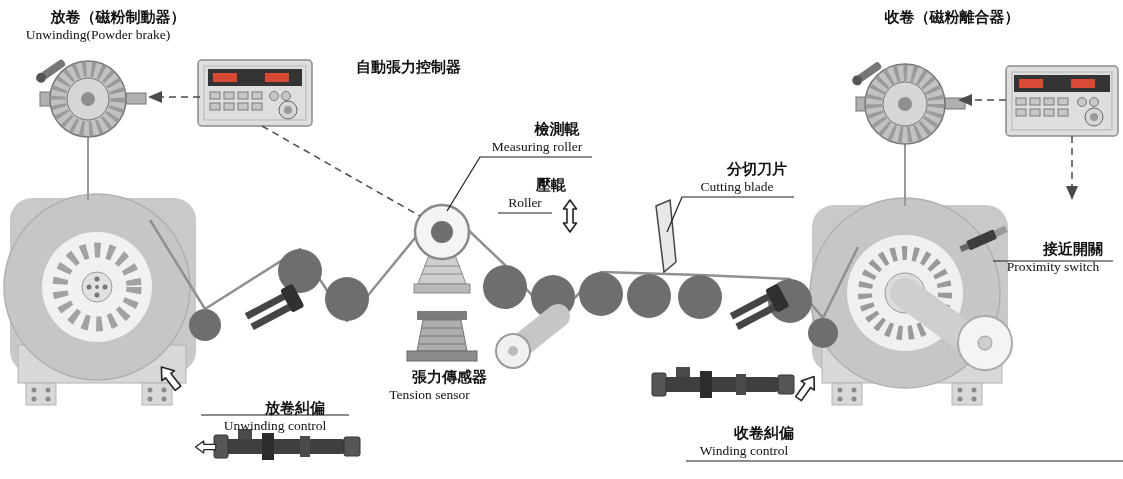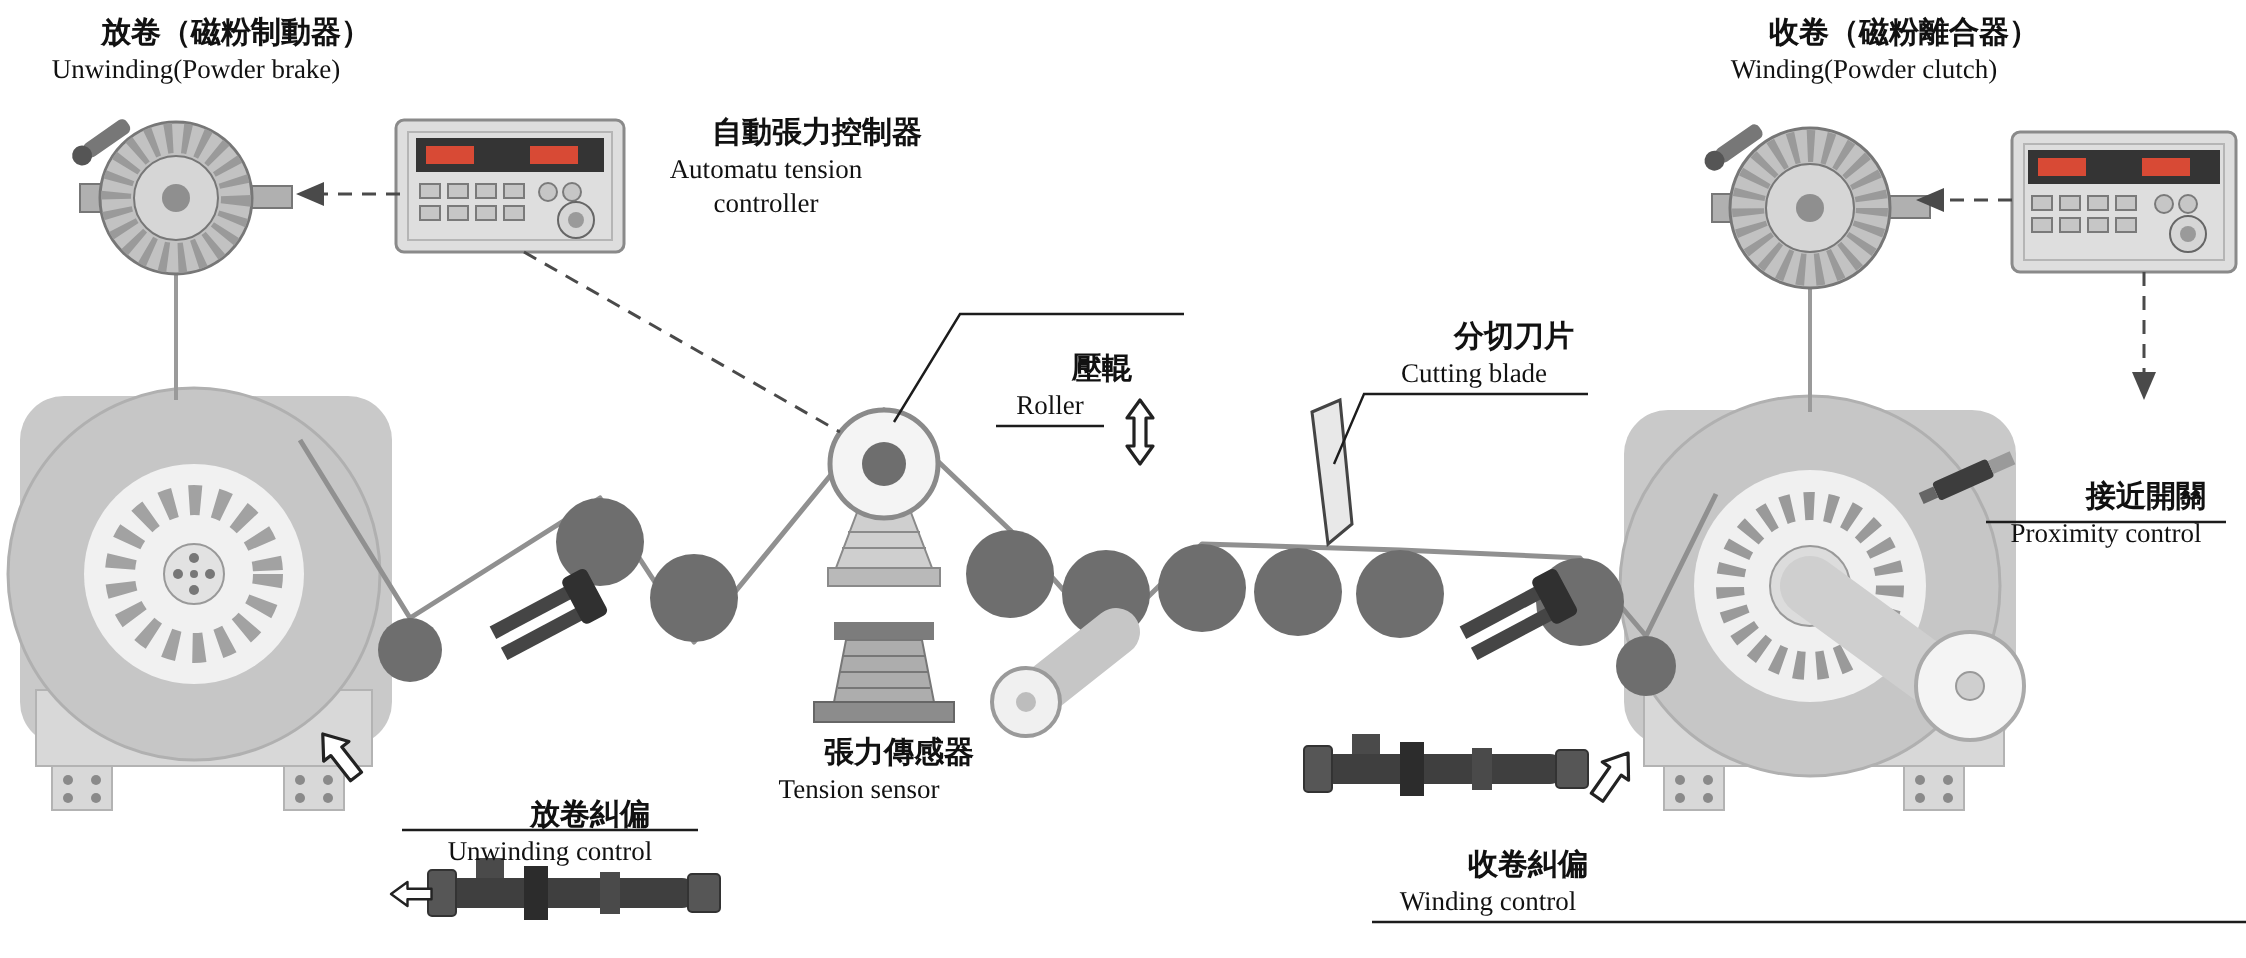--- a/index.html
+++ b/index.html
@@ -273,42 +273,44 @@
   </g>
 </svg>
 
 <div class="label" style="left:0px;top:8px;width:196px">
   <div class="zh">放卷（磁粉制動器）</div>
   <div class="en nowrap">Unwinding(Powder brake)</div>
 </div>
 
 <div class="label" style="left:316px;top:58px;width:134px">
   <div class="zh">自動張力控制器</div>
-  <div class="en">Automatu tension controller</div>
-</div>
-
+</div>
+
+<div class="label" style="left:478px;top:120px;width:118px">
+  <div class="zh">檢測輥</div>
+  <div class="en nowrap">Measuring roller</div>
+</div>
 
 <div class="label" style="left:496px;top:176px;width:58px">
   <div class="zh">壓輥</div>
   <div class="en nowrap">Roller</div>
 </div>
 
 <div class="label" style="left:678px;top:160px;width:118px">
   <div class="zh">分切刀片</div>
   <div class="en nowrap">Cutting blade</div>
 </div>
 
 <div class="label" style="left:836px;top:8px;width:192px">
   <div class="zh">收卷（磁粉離合器）</div>
-  <div class="en nowrap">Winding(Powder clutch)</div>
 </div>
 
 <div class="label" style="left:993px;top:240px;width:120px">
   <div class="zh">接近開關</div>
-  <div class="en nowrap">Proximity control</div>
+  <div class="en nowrap">Proximity switch</div>
 </div>
 
 <div class="label" style="left:200px;top:399px;width:150px">
   <div class="zh">放卷糾偏</div>
   <div class="en nowrap">Unwinding control</div>
 </div>
 
 <div class="label" style="left:372px;top:368px;width:115px">
   <div class="zh">張力傳感器</div>
   <div class="en nowrap">Tension sensor</div>

